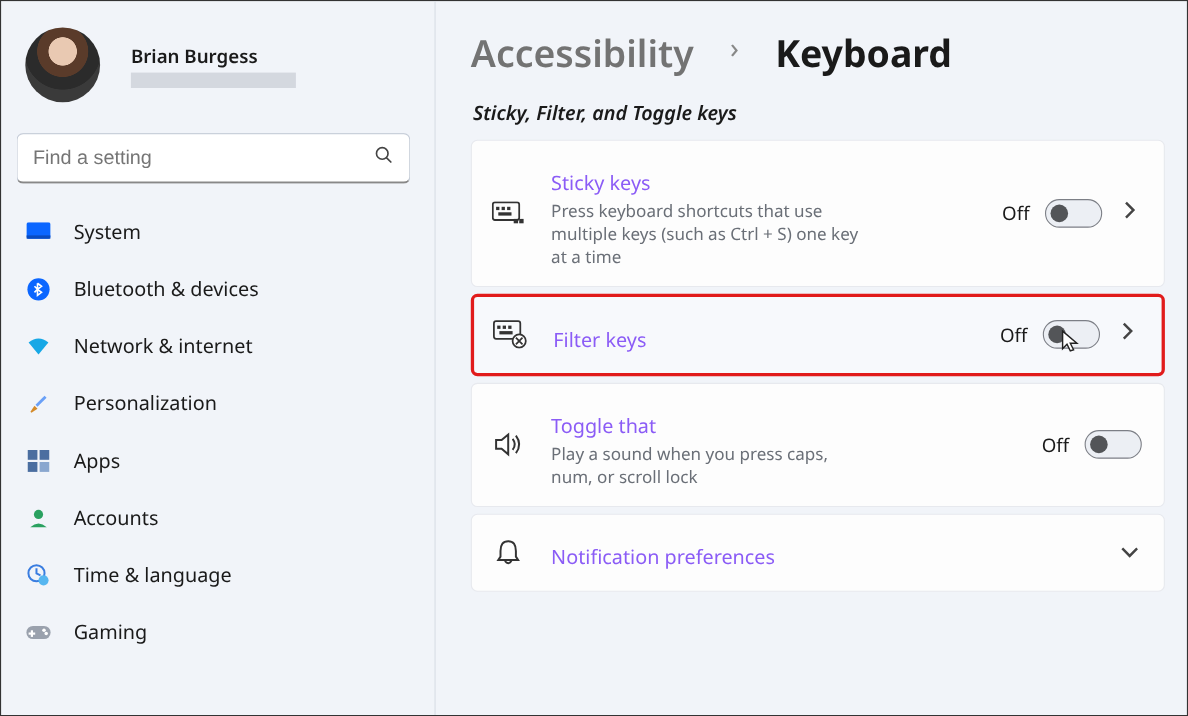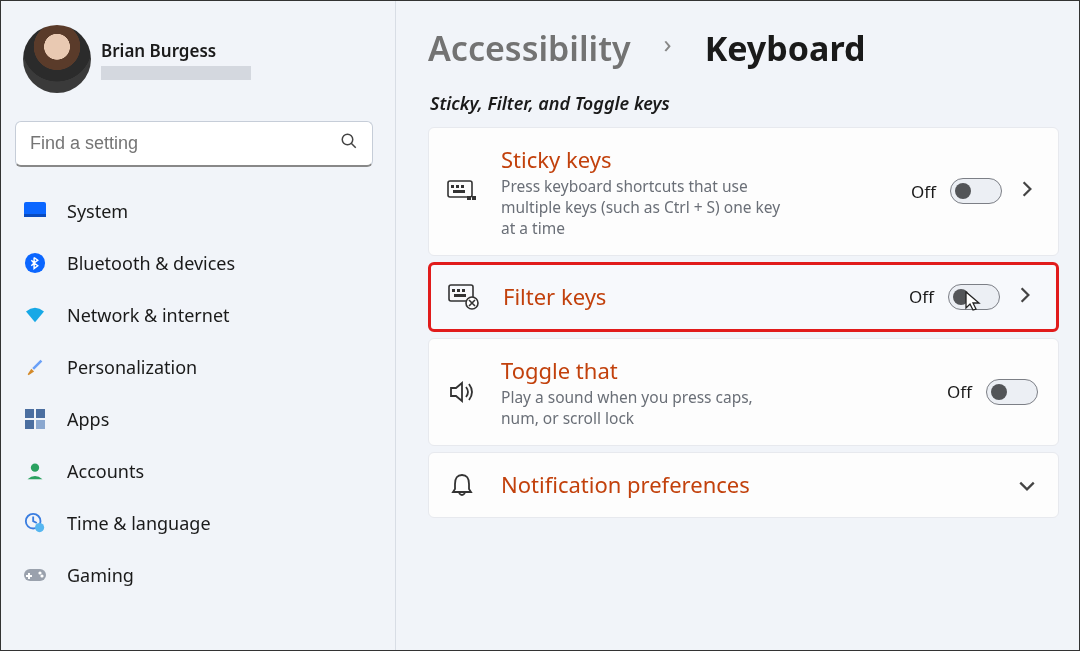--- a/index.html
+++ b/index.html
@@ -20,21 +20,21 @@
   .sidebar {
     width: 395px;
     padding: 18px 6px 0 14px;
     border-right: 1px solid #d8dde5;
     display: flex;
     flex-direction: column;
   }
   .profile {
     display: flex;
     align-items: center;
-    gap: 10px;
+    gap: 28px;
     padding: 6px 0 14px 8px;
   }
   .avatar {
     width: 68px;
     height: 68px;
     border-radius: 50%;
     background: radial-gradient(circle at 50% 32%, #e9c9b2 0 22%, #5a3b2a 23% 40%, #2b2b2b 41% 60%, #3a3a3a 61% 100%);
     position: relative;
     overflow: hidden;
   }
@@ -127,21 +127,21 @@
   .card-icon {
     width: 34px;
     display: flex;
     align-items: center;
     justify-content: center;
     color:#333;
   }
   .card-body {
     flex: 0 0 290px;
   }
-  .card-title { font-size: 22px; color:#c2410c; margin-bottom: 2px; }
+  .card-title { font-size: 18px; color:#8b5cf6; margin-bottom: 2px; margin-top: 11px; }
   .card-desc  { font-size: 15.5px; color:#6a6f77; line-height: 1.35; }
   .toggle-wrap {
     margin-left: auto;
     display: flex;
     align-items: center;
     gap: 14px;
   }
   .toggle-label { font-size: 17px; color: #1a1a1a; }
   .toggle {
     width: 52px;

